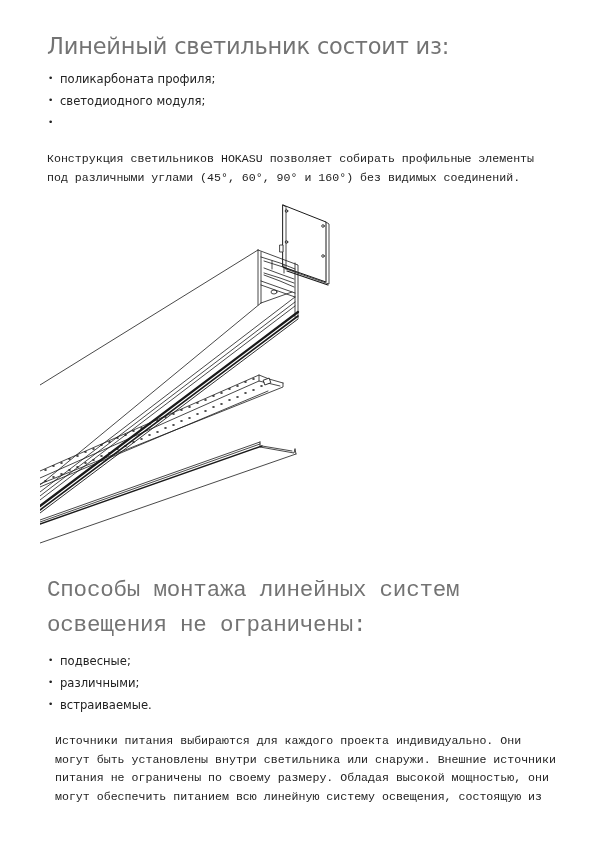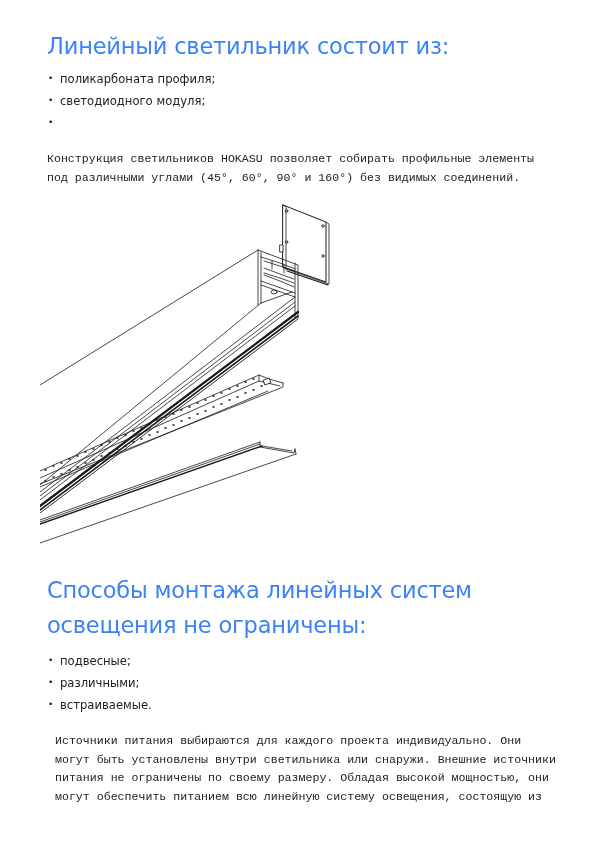--- a/index.html
+++ b/index.html
@@ -15,25 +15,25 @@
       font-family: "DejaVu Sans", "Liberation Sans", sans-serif;
       color: #1a1a1a;
     }
     .h1 {
       position: absolute;
       left: 47px;
       font-size: 22.5px;
       font-weight: normal;
       letter-spacing: -0.2px;
       margin: 0;
-      color: #3b82f6;
+      color: #737373;
       white-space: nowrap;
     }
     #title1 { top: 33px; }
-    #title2 { top: 573px; line-height: 35px; }
+    #title2 { top: 573px; line-height: 35px; font-family: Liberation Mono, monospace; }
     .bullets {
       position: absolute;
       left: 47px;
       margin: 0;
       padding: 0;
       list-style: none;
       font-size: 11.6px;
       color: #222;
     }
     .bullets li {

